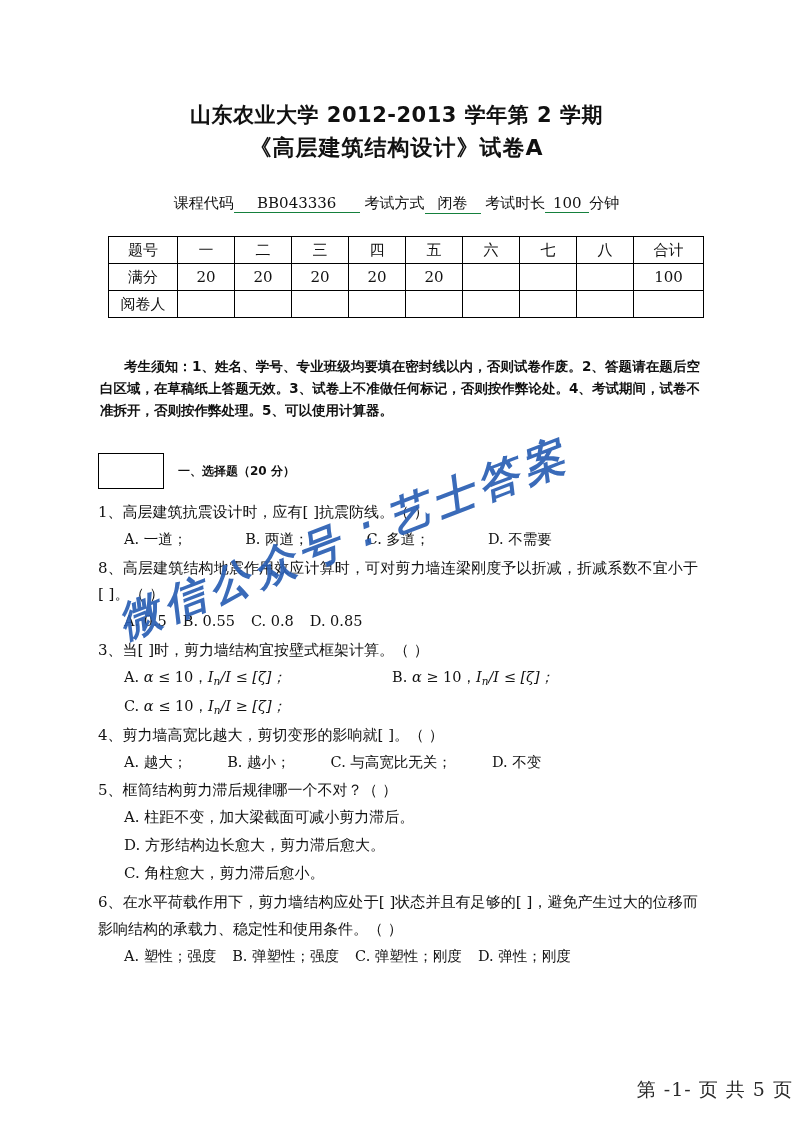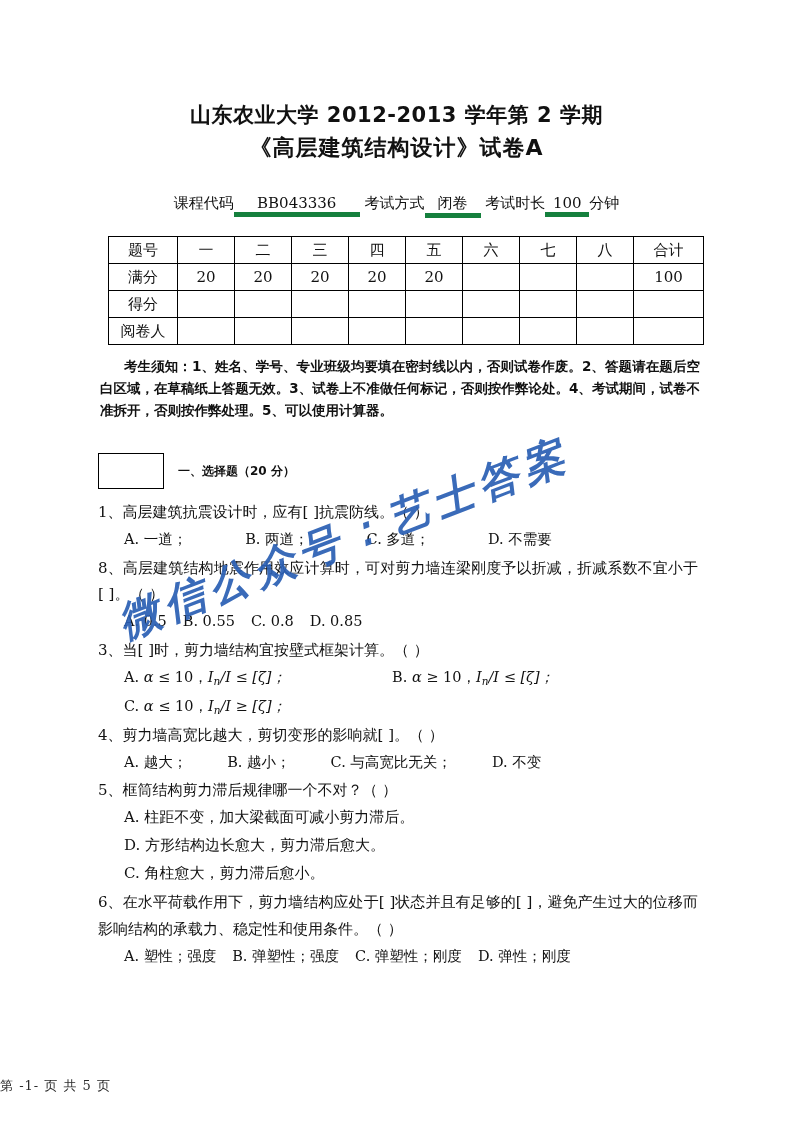--- a/index.html
+++ b/index.html
@@ -47,21 +47,21 @@
     position: absolute;
     top: 165px;
     left: 0; right: 0;
     text-align: center;
     font-size: 15px;
     font-family: "DejaVu Serif", "Liberation Serif", serif;
     white-space: nowrap;
   }
   .meta-line .u {
     display: inline-block;
-    border-bottom: 5px solid #15803d;
+    border-bottom: 1px solid #15803d;
     text-align: center;
     padding: 0 4px;
   }
   .u.code { min-width: 118px; }
   .u.mode { min-width: 48px; }
   .u.dur  { min-width: 36px; }
 
   
   .score-table {
     position: absolute;
@@ -164,22 +164,22 @@
   
   .sp-lg { display: inline-block; width: 58px; }
   .sp-md { display: inline-block; width: 40px; }
   .sp-sm { display: inline-block; width: 16px; }
 
   
   .footer {
     position: absolute;
     top: 1048px;
     left: 0; right: 0;
-    text-align: left;
-    font-size: 13px;
+    text-align: right;
+    font-size: 19px;
     color: #2b2b2b;
     font-family: "DejaVu Serif", "Liberation Serif", serif;
     letter-spacing: 1px;
   }
 
   
   .watermark {
     position: absolute;
     left: 120px;
     top: 472px;
@@ -238,32 +238,20 @@
         <td class="num">20</td>
         <td class="num">20</td>
         <td class="num">20</td>
         <td class="num">20</td>
         <td class="num"></td>
         <td class="num"></td>
         <td class="num"></td>
         <td class="sum">100</td>
       </tr>
       <tr>
-        <td class="lab">得分</td>
-        <td class="num"></td>
-        <td class="num"></td>
-        <td class="num"></td>
-        <td class="num"></td>
-        <td class="num"></td>
-        <td class="num"></td>
-        <td class="num"></td>
-        <td class="num"></td>
-        <td class="sum"></td>
-      </tr>
-      <tr>
         <td class="lab">阅卷人</td>
         <td class="num"></td>
         <td class="num"></td>
         <td class="num"></td>
         <td class="num"></td>
         <td class="num"></td>
         <td class="num"></td>
         <td class="num"></td>
         <td class="num"></td>
         <td class="sum"></td>

